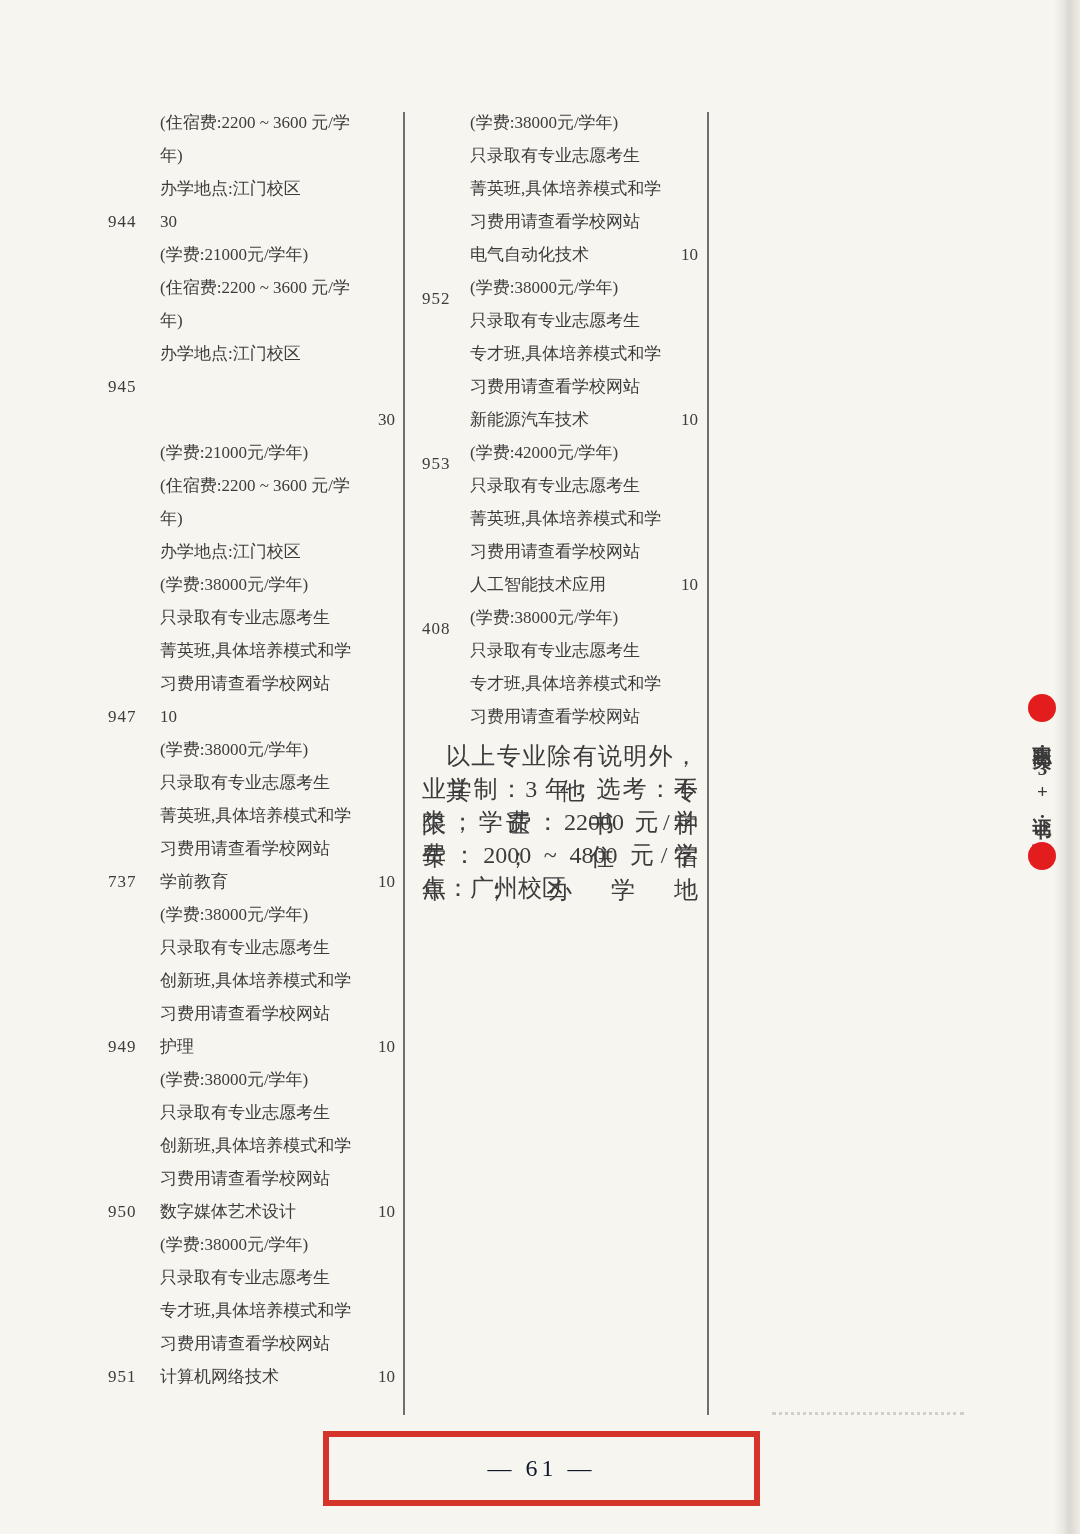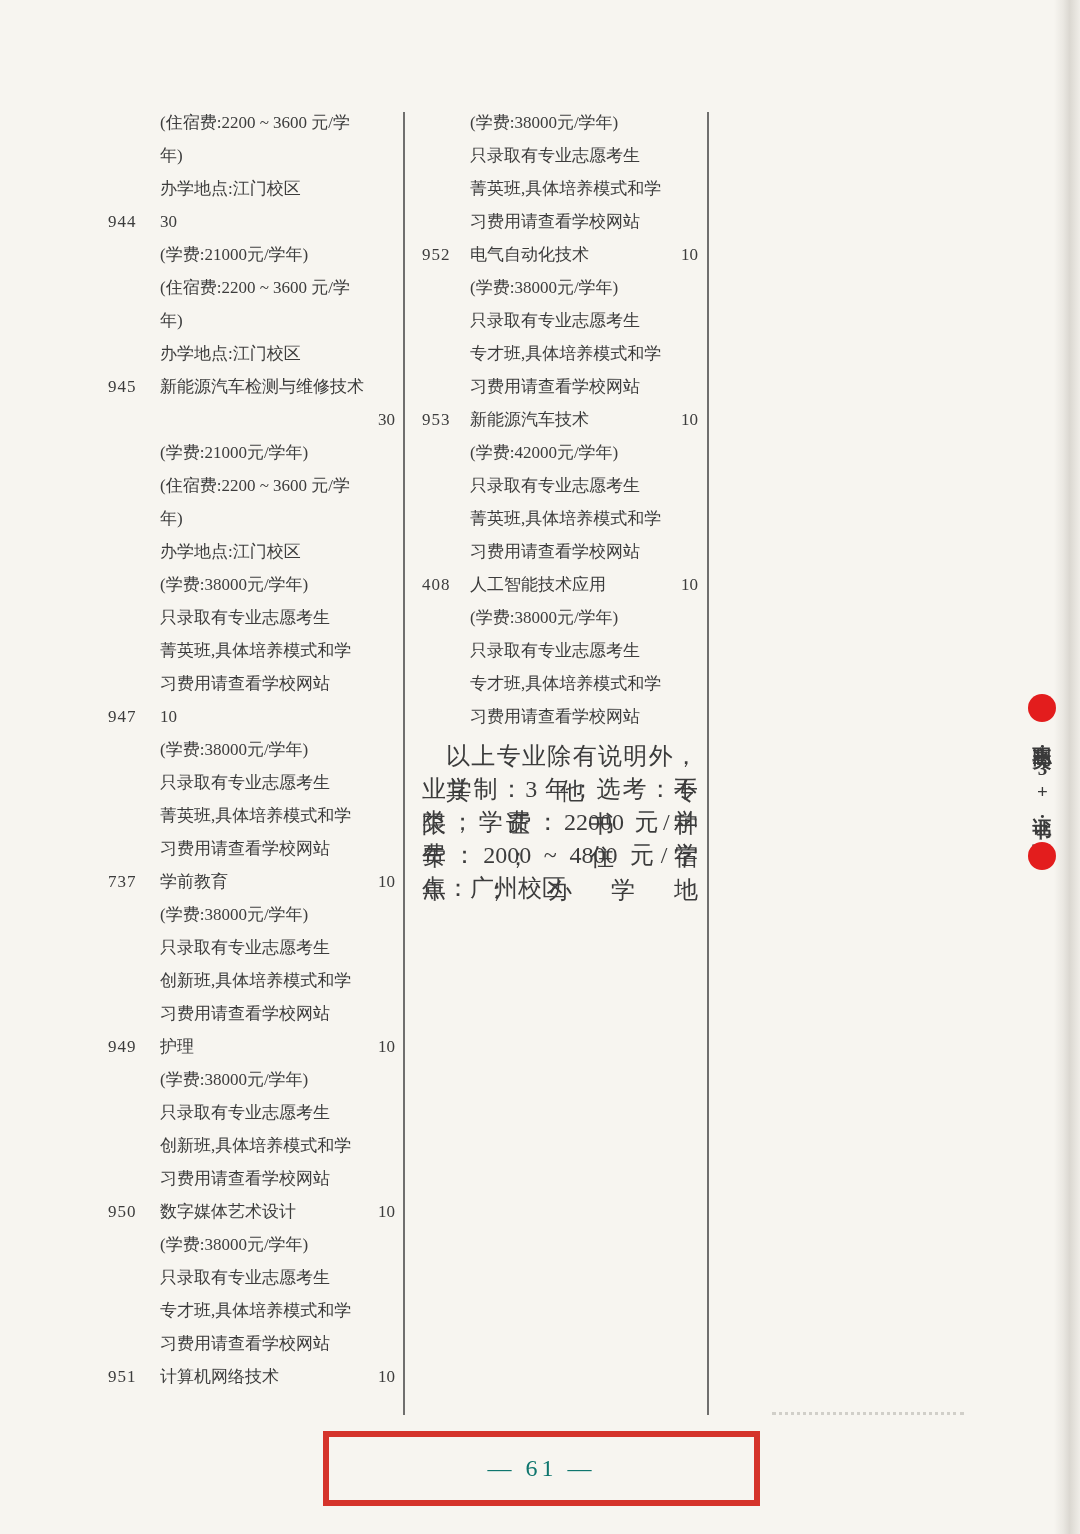--- a/index.html
+++ b/index.html
@@ -11,21 +11,21 @@
     color:var(--ink,#3c3c3c);
     overflow:hidden;
   }
   
   .col{position:absolute;top:106px;}
   .col-left{left:108px;width:287px;}
   .col-right{left:422px;width:276px;}
   .line{height:33px;line-height:33px;font-size:17px;white-space:nowrap;}
   .line.entry{display:flex;}
   .entry .code{flex:none;width:52px;letter-spacing:1px;}
-  .col-right .entry .code{width:48px;}
+  .col-right .entry .code{width:48px;margin-top:44px;}
   .entry .name{flex:1;overflow:visible;}
   .entry .count{flex:none;text-align:right;}
   .line.indent{padding-left:52px;}
   .col-right .line.indent{padding-left:48px;}
   .line.countonly{text-align:right;}
   
   .para{margin-top:6px;}
   .pline{height:33px;line-height:35px;font-size:24px;text-align:justify;text-align-last:justify;}
   .pline.first{padding-left:24px;}
   .pline.last{text-align-last:left;}
@@ -42,21 +42,21 @@
     margin:9px 0;color:#3a3a3a;
   }
   
   .faint-marks{position:absolute;left:772px;top:1412px;width:192px;border-top:3px dotted rgba(110,108,100,.28);}
   
   .pagenum-box{
     position:absolute;left:323px;top:1431px;width:437px;height:75px;
     border:6px solid var(--box-red,#d5342b);box-sizing:border-box;
     display:flex;align-items:center;justify-content:center;
   }
-  .pagenum{font-size:24px;letter-spacing:4px;color:#0f766e;}
+  .pagenum{font-size:24px;letter-spacing:4px;color:#0f172a;}
   
   .edge-shade{
     position:absolute;right:0;top:0;width:26px;height:100%;pointer-events:none;
     background:linear-gradient(90deg,rgba(120,112,100,0) 0%,rgba(120,112,100,.10) 35%,rgba(120,112,100,.22) 60%,rgba(120,112,100,.06) 100%);
   }
 </style>
 </head>
 <body>
 
 <div class="page">
@@ -70,21 +70,20 @@
       <div class="line entry">
         <span class="code">944</span>
         <span class="count">30</span>
       </div>
       <div class="line indent">(学费:21000元/学年)</div>
       <div class="line indent">(住宿费:2200 ~ 3600 元/学</div>
       <div class="line indent">年)</div>
       <div class="line indent">办学地点:江门校区</div>
       <div class="line entry">
         <span class="code">945</span>
-        <span class="name">新能源汽车检测与维修技术</span>
         <span class="count"></span>
       </div>
       <div class="line countonly"><span class="count">30</span></div>
       <div class="line indent">(学费:21000元/学年)</div>
       <div class="line indent">(住宿费:2200 ~ 3600 元/学</div>
       <div class="line indent">年)</div>
       <div class="line indent">办学地点:江门校区</div>
       <div class="line indent">(学费:38000元/学年)</div>
       <div class="line indent">只录取有专业志愿考生</div>
       <div class="line indent">菁英班,具体培养模式和学</div>

